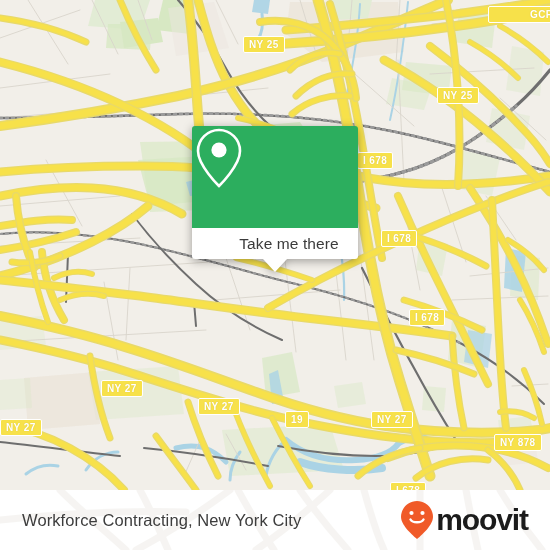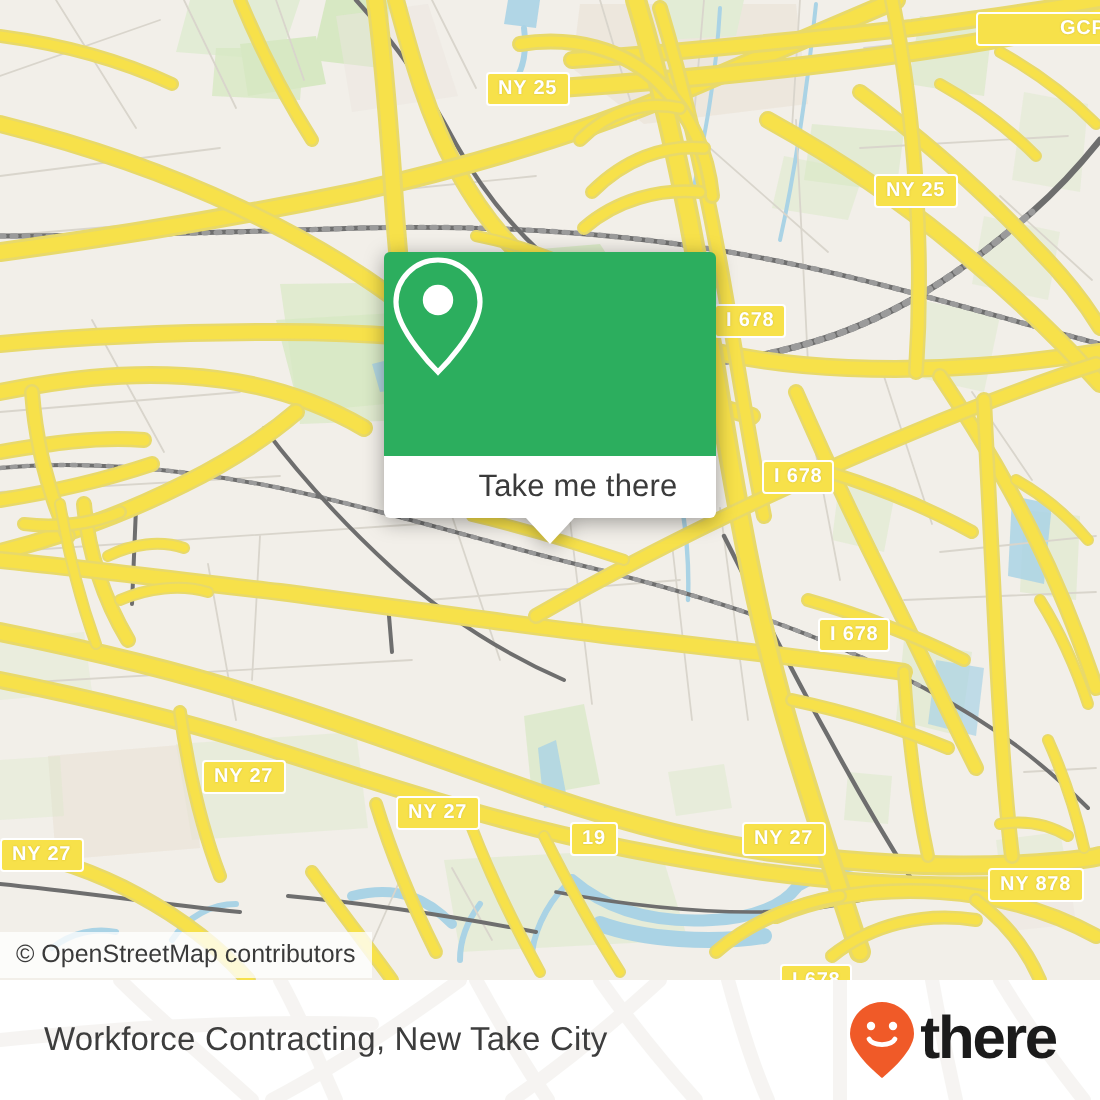--- a/index.html
+++ b/index.html
@@ -379,21 +379,20 @@
         <div class="shield" style="left: 409px; top: 309px;">I 678</div>
         <div class="shield" style="left: 101px; top: 380px;">NY 27</div>
         <div class="shield" style="left: 198px; top: 398px;">NY 27</div>
         <div class="shield" style="left: 285px; top: 411px;">19</div>
         <div class="shield" style="left: 371px; top: 411px;">NY 27</div>
         <div class="shield" style="left: 0px; top: 419px;">NY 27</div>
         <div class="shield" style="left: 494px; top: 434px;">NY 878</div>
         <div class="shield" style="left: 390px; top: 482px;">I 678</div>
       </div>
 
-    <div id="attrib">© OpenStreetMap contributors</div>
 
     <div id="card">
       <div id="card-top">
         <svg width="54" height="64" viewBox="0 0 54 64">
           <path d="M27 4 C15.4 4 6 13.4 6 25 C6 39.5 27 60 27 60 C27 60 48 39.5 48 25 C48 13.4 38.6 4 27 4 Z" fill="none" stroke="#ffffff" stroke-width="2.6"></path>
           <circle cx="27" cy="24" r="7.6" fill="#ffffff"></circle>
         </svg>
       </div>
       <div id="card-bottom">
         <span id="card-label">Take me there</span>
@@ -417,26 +416,26 @@
         <path d="M500,0 C512,20 526,40 542,60"></path>
         <path d="M230,0 C200,22 170,42 136,60"></path>
         <path d="M330,0 C306,22 282,42 256,60"></path>
       </g>
       <g fill="none" stroke="#f1e9bf" stroke-width="6" stroke-linecap="round">
         <path d="M1060,0 L1060,60"></path>
       </g>
     </svg>
 
     <div id="footer-inner">
-      <div id="footer-title">Workforce Contracting, New Take City</div>
+      <div id="footer-title">Workforce Contracting, New York City</div>
       <div id="brand">
         <svg width="34" height="40" viewBox="0 0 34 40">
           <path d="M17 1 C8.2 1 1 8.2 1 17 C1 26.5 17 39 17 39 C17 39 33 26.5 33 17 C33 8.2 25.8 1 17 1 Z" fill="#f05a28"></path>
           <circle cx="11.5" cy="13" r="2.1" fill="#ffffff"></circle>
           <circle cx="22.5" cy="13" r="2.1" fill="#ffffff"></circle>
           <path d="M10.5 19.5 C12.6 23.2 21.4 23.2 23.5 19.5" fill="none" stroke="#ffffff" stroke-width="2.4" stroke-linecap="round"></path>
         </svg>
-        <span id="brand-word">there</span>
+        <span id="brand-word">moovit</span>
       </div>
     </div>
   </div>
 
 </div>
 
 </body></html>

